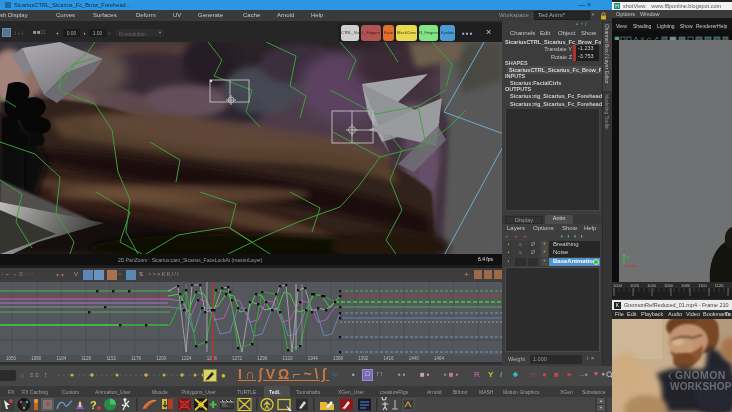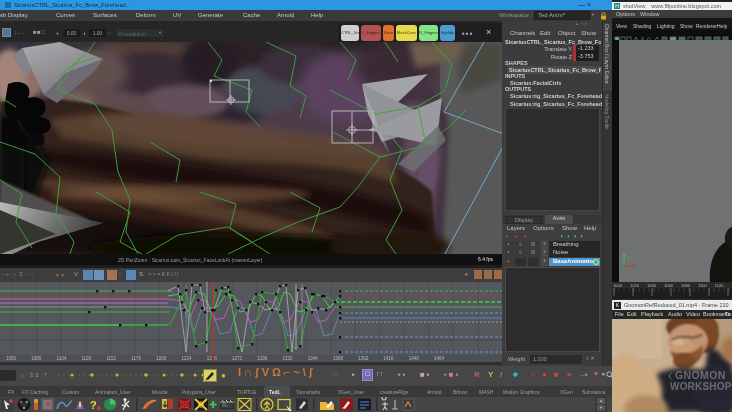--- a/index.html
+++ b/index.html
@@ -478,21 +478,21 @@
           <circle cx="148" cy="9" r="1.5"></circle>
         </g>
   </svg>
 
   <div class="abs" style="left:203px;top:3px;width:14px;height:13px;background:#d8d268;border:1px solid #8a8436;"></div>
   <svg class="abs" style="left:203px;top:3px;" width="14" height="13" viewBox="0 0 14 13">
         <path d="M3,10 L9,3 L11,5 L5,11 Z M2.5,11.5 L4,11 L3,10 Z" fill="#222"></path>
       </svg>
   <span class="abs" style="left:221px;top:5px;color:#d2b83a;font-size:8px;">●</span>
 
-  <span class="abs" style="left:238px;top:0;color:#c87840;font-size:11px;font-weight:bold;letter-spacing:3px;">Ι∩ʃVΩ⌐~\ʃ</span>
+  <span class="abs" style="left:238px;top:0;color:#c87840;font-size:14px;font-weight:bold;letter-spacing:3px;text-decoration:underline;">Ι∩ʃVΩ⌐~\ʃ</span>
   <span class="abs" style="left:332px;top:5px;color:#3a6a9a;font-size:7px;">Ψ</span>
 
   <span class="abs" style="left:352px;top:4px;color:#b8b8d8;font-size:8px;">▪</span>
   <div class="abs" style="left:362px;top:3px;width:11px;height:12px;background:#7a68b0;border:1px solid #9a88d0;color:#fff;font-size:7px;text-align:center;">□</div>
   <span class="abs" style="left:376px;top:4px;color:#c8c8c8;font-size:7px;">↑↑</span>
   <span class="abs" style="left:398px;top:4px;color:#c88aa8;font-size:8px;letter-spacing:2px;">▪▪</span>
   <span class="abs" style="left:420px;top:4px;color:#c8a0b8;font-size:8px;letter-spacing:2px;">■▪</span>
   <span class="abs" style="left:444px;top:4px;color:#c87898;font-size:8px;letter-spacing:2px;">▪■▪</span>
   <span class="abs" style="left:474px;top:4px;color:#b05a98;font-size:8px;font-weight:bold;">R</span>
   <span class="abs" style="left:488px;top:4px;color:#b8c83a;font-size:8px;font-weight:bold;">Y</span>

